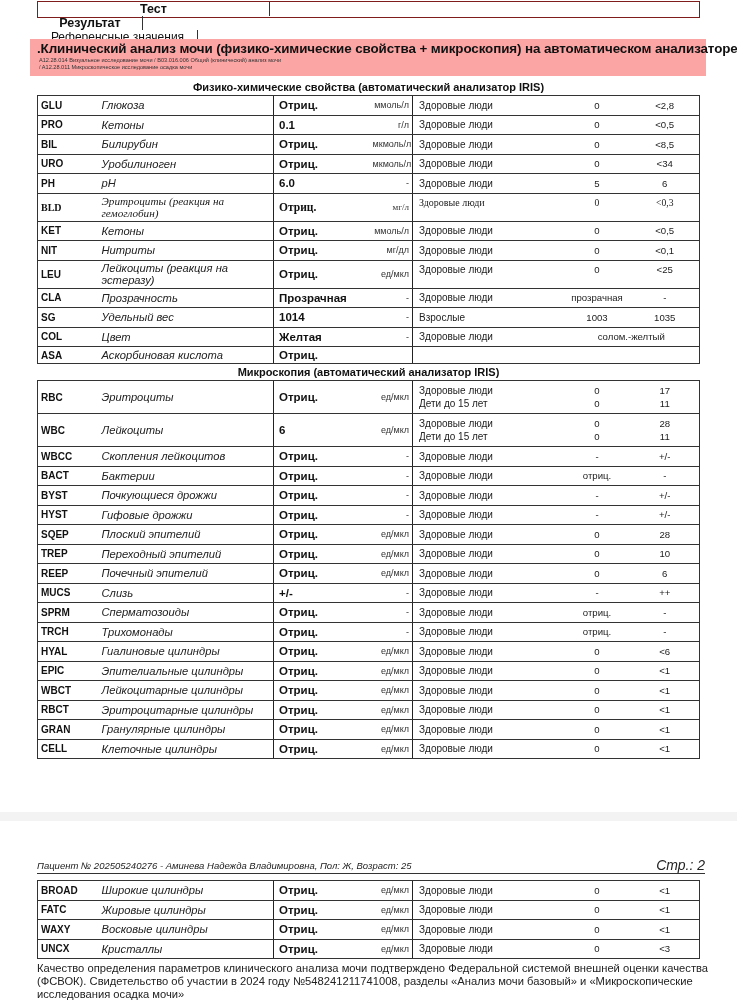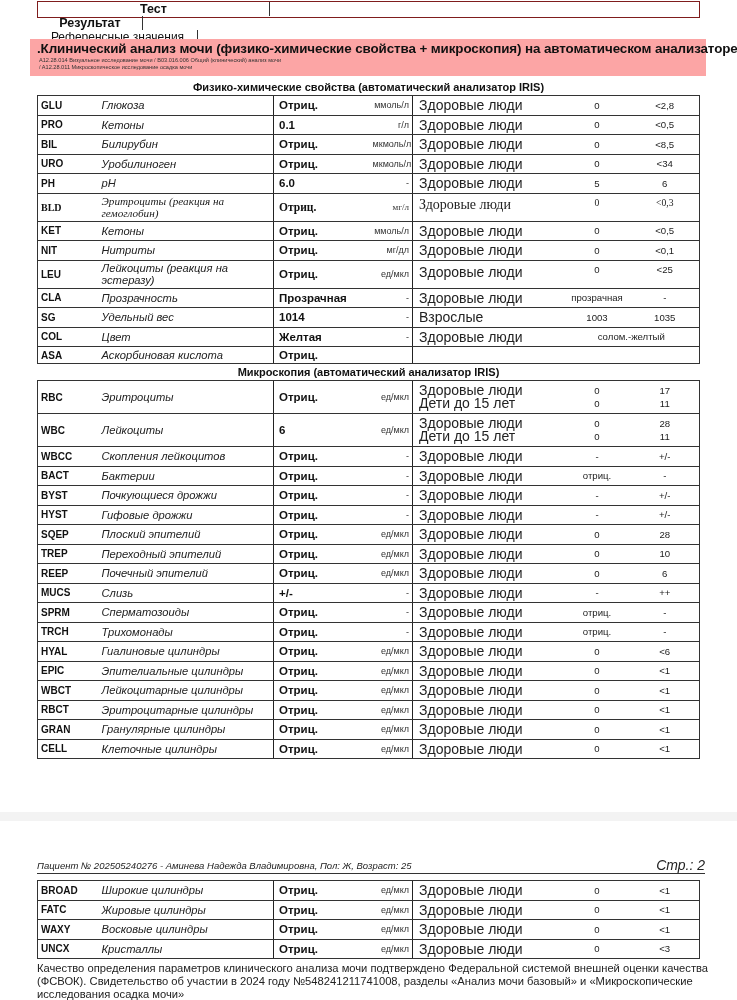--- a/index.html
+++ b/index.html
@@ -34,21 +34,21 @@
 
   table.res {
     position: absolute; left: 37px; width: 663px; border-collapse: collapse;
     table-layout: fixed; border: 1px solid #333;
   }
   table.res td { border-top: 1px solid #333; border-bottom: 1px solid #333; padding: 0 4px; font-size: 11px; vertical-align: middle; overflow: hidden; white-space: nowrap; }
   table.res td.code { width: 60px; font-weight: bold; font-size: 10px; padding-left: 3px; }
   table.res td.name { width: 176px; font-style: italic; font-size: 11.2px; white-space: normal; line-height: 12.5px; color: #222; }
   table.res td.val { width: 95px; font-weight: bold; font-size: 11.5px; border-left: 1.5px solid #222; padding-left: 5px; }
   table.res td.unit { width: 44px; font-size: 9px; text-align: right; padding-right: 3px; color: #333; }
-  table.res td.ref { width: 151px; font-size: 14px; border-left: 1.5px solid #222; padding-left: 6px; color: #222; }
+  table.res td.ref { width: 151px; font-size: 10px; border-left: 1.5px solid #222; padding-left: 6px; color: #222; }
   table.res td.low { width: 67px; font-size: 9.6px; text-align: center; color: #222; }
   table.res td.up { font-size: 9.6px; text-align: center; color: #222; }
   table.res td.top { vertical-align: top; padding-top: 3px; }
   table.res td.low.span2, table.res td.up.span2 { text-align: center; }
   .ln { display: block; line-height: 13px; }
 
   .gap-band { position: absolute; left: 0; top: 812px; width: 737px; height: 9px; background: #f3f3f3; }
 
   .patient {
     position: absolute; left: 37px; top: 858px; width: 668px; height: 16px;

